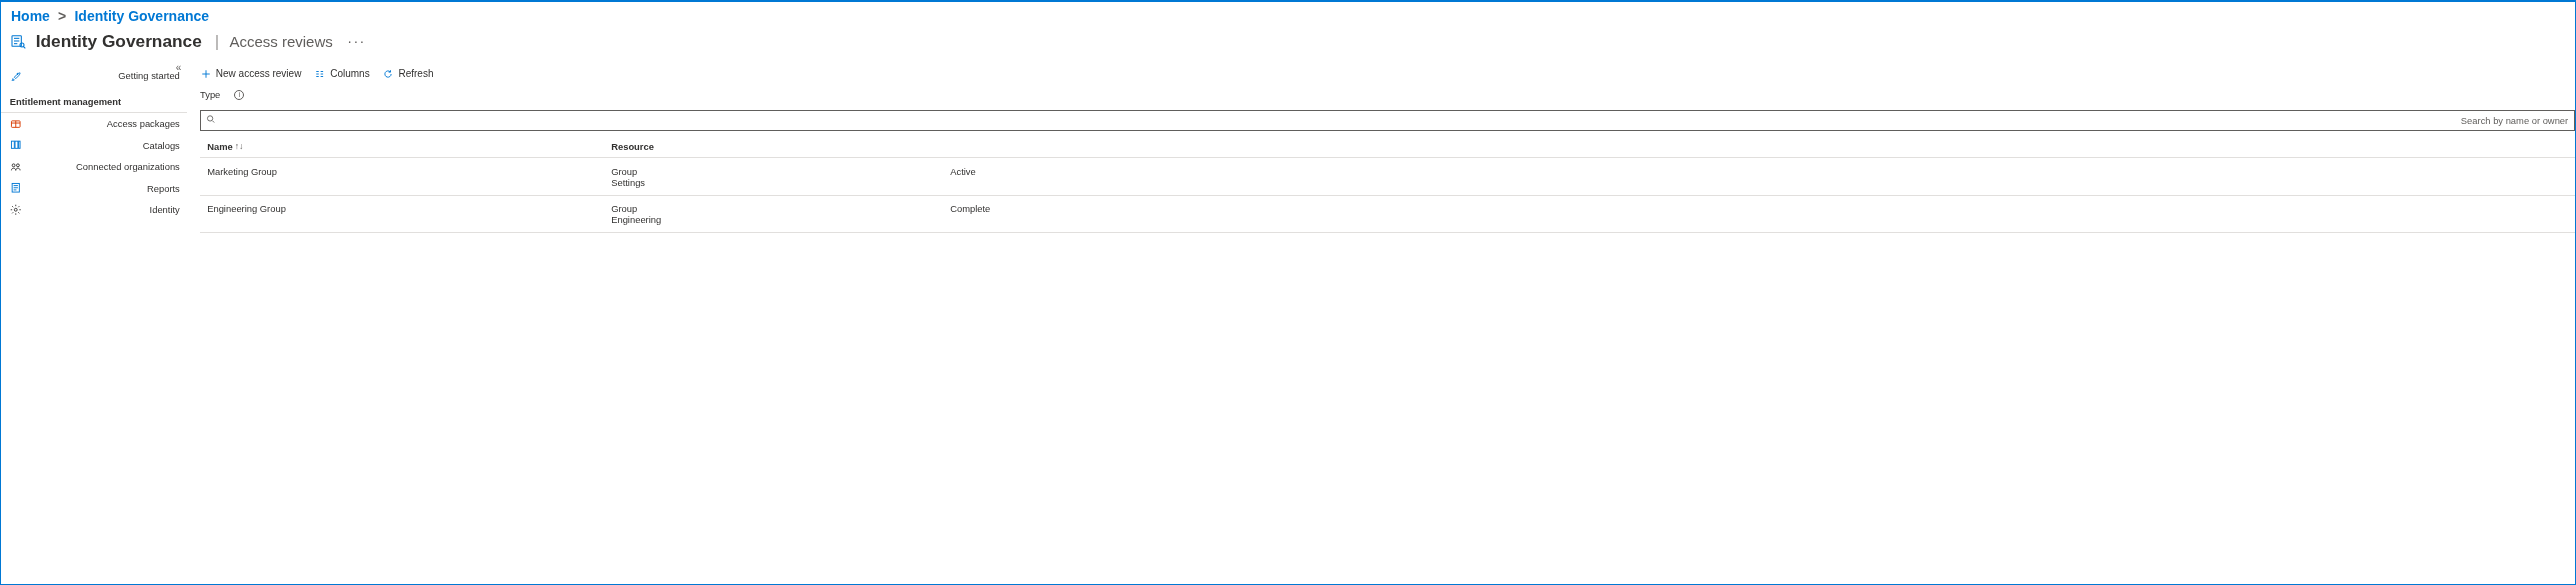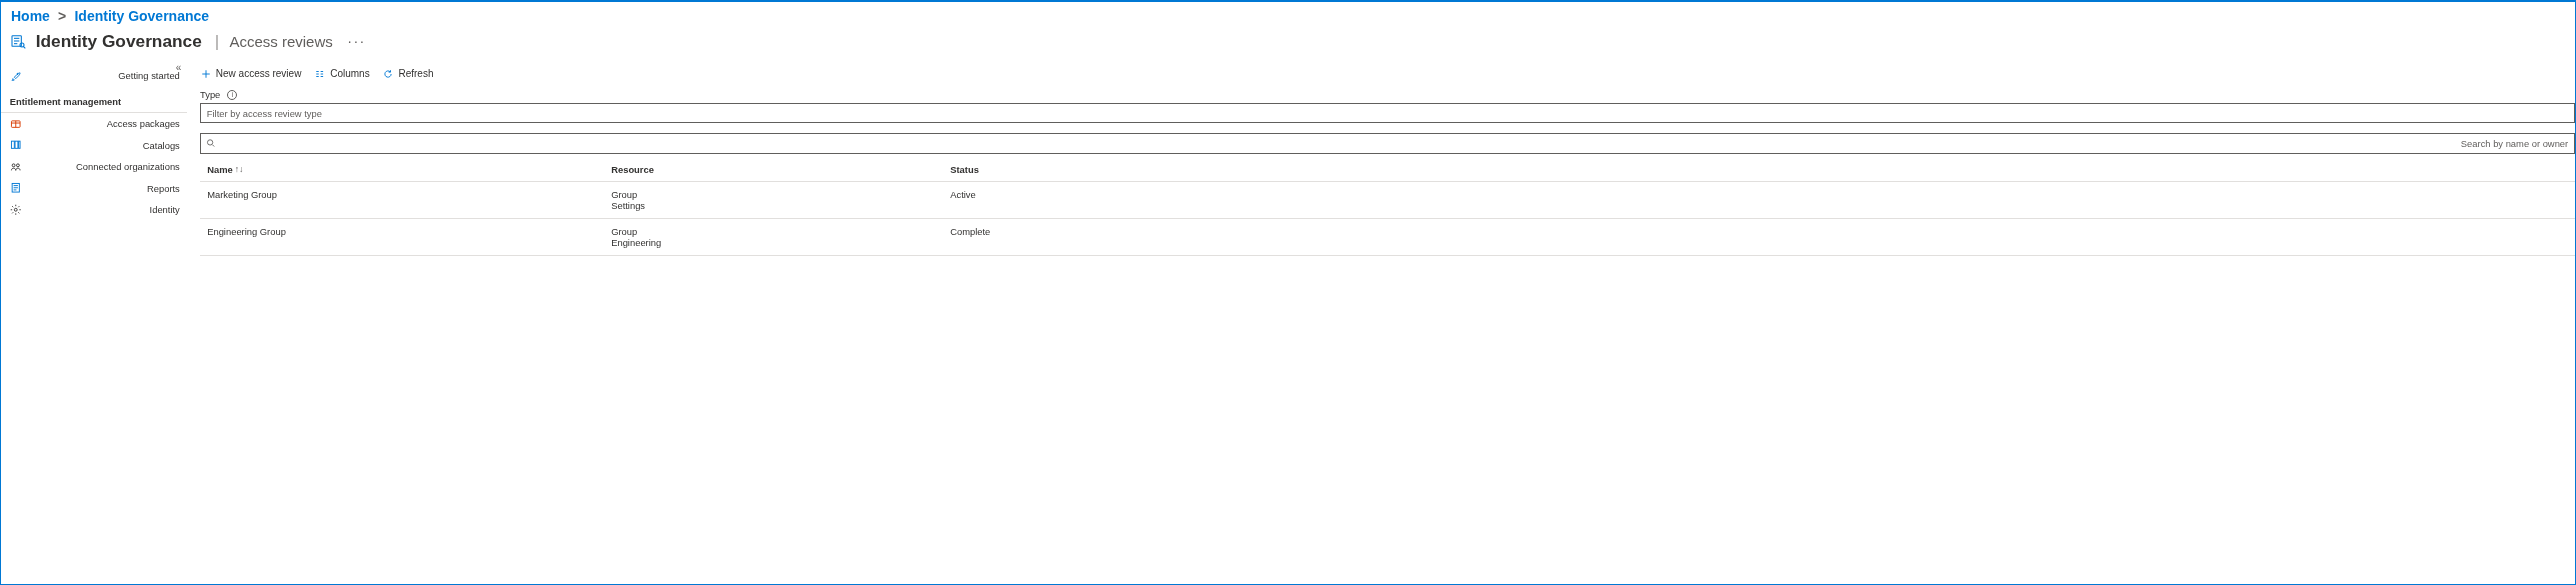--- a/index.html
+++ b/index.html
@@ -63,21 +63,21 @@
   .toolbar {
     display: flex; align-items: center; gap: 13px;
     padding: 2.9px 0 10px 0;
   }
   .toolbar-btn {
     display: flex; align-items: center; gap: 4.3px;
     color: #323130; cursor: pointer; font-size: 10px;
   }
   .toolbar-btn .icon { width: 11.5px; height: 11.5px; color:#0078d4; display:flex; align-items:center; justify-content:center;}
   .field-label {
-    display: flex; align-items: center; gap: 7px;
+    display: flex; align-items: center; gap: 14px;
     color: #323130; font-size: 9.4px; margin-bottom: 2.9px;
   }
   .field-label .info { width:10px; height:10px; border:0.7px solid #605e5c; border-radius:50%; display:flex; align-items:center; justify-content:center; font-size:7.2px; color:#605e5c; cursor:pointer;}
   .text-input {
     width: 100%; padding: 3.6px 5.8px;
     border: 0.7px solid #605e5c; font-size: 9.4px;
     color: #323130; background: #fff;
   }
   .text-input::placeholder { color: #605e5c; }
   .search-wrap { position: relative; margin-top: 10px; }
@@ -228,40 +228,38 @@
             </svg>
         </span>
         <span>Refresh</span>
       </div>
     </div>
 
     <div class="field-label">
       <span>Type</span>
       <span class="info">i</span>
     </div>
-    <input class="text-input" type="text" placeholder="Filter by access review type" style="">
 
     <div class="search-wrap">
       <span class="search-icon">
         <svg viewBox="0 0 16 16" width="9.4" height="9.4" stroke="#605e5c" stroke-width="1.5" fill="none">
             <circle cx="7" cy="7" r="4.5"></circle>
             <line x1="11" y1="11" x2="14" y2="14"></line>
           </svg>
       </span>
       <input class="text-input" type="text" placeholder="Search by name or owner" style="">
     </div>
 
     <div class="table">
       <div class="thead">
         <div class="col-name">
           <span>Name</span>
           <span class="sort-icon">↑↓</span>
         </div>
         <div class="col-resource">Resource</div>
-        <div class="col-status">Status</div>
       </div>
 
       <div class="trow">
         <div class="col-name">Marketing Group</div>
         <div class="col-resource">
           <div class="res-sub">Group</div>
           <div class="res-sub">Settings</div>
         </div>
         <div class="col-status">Active</div>
       </div>

